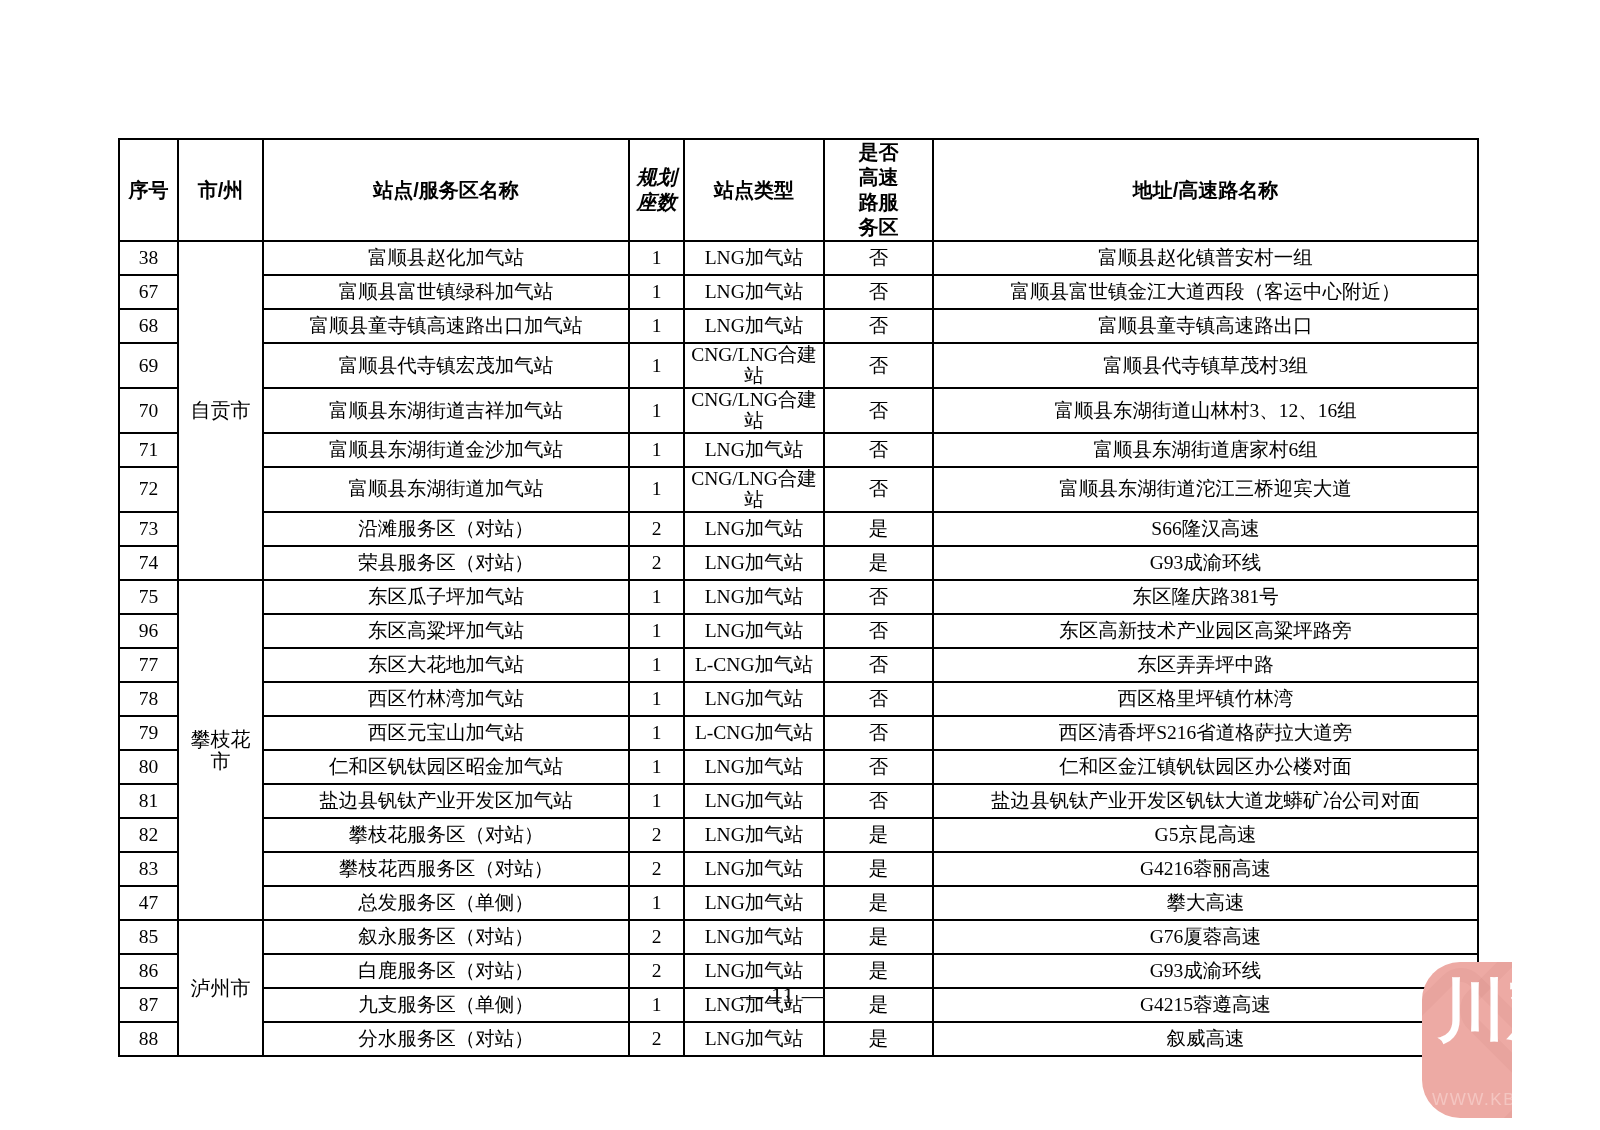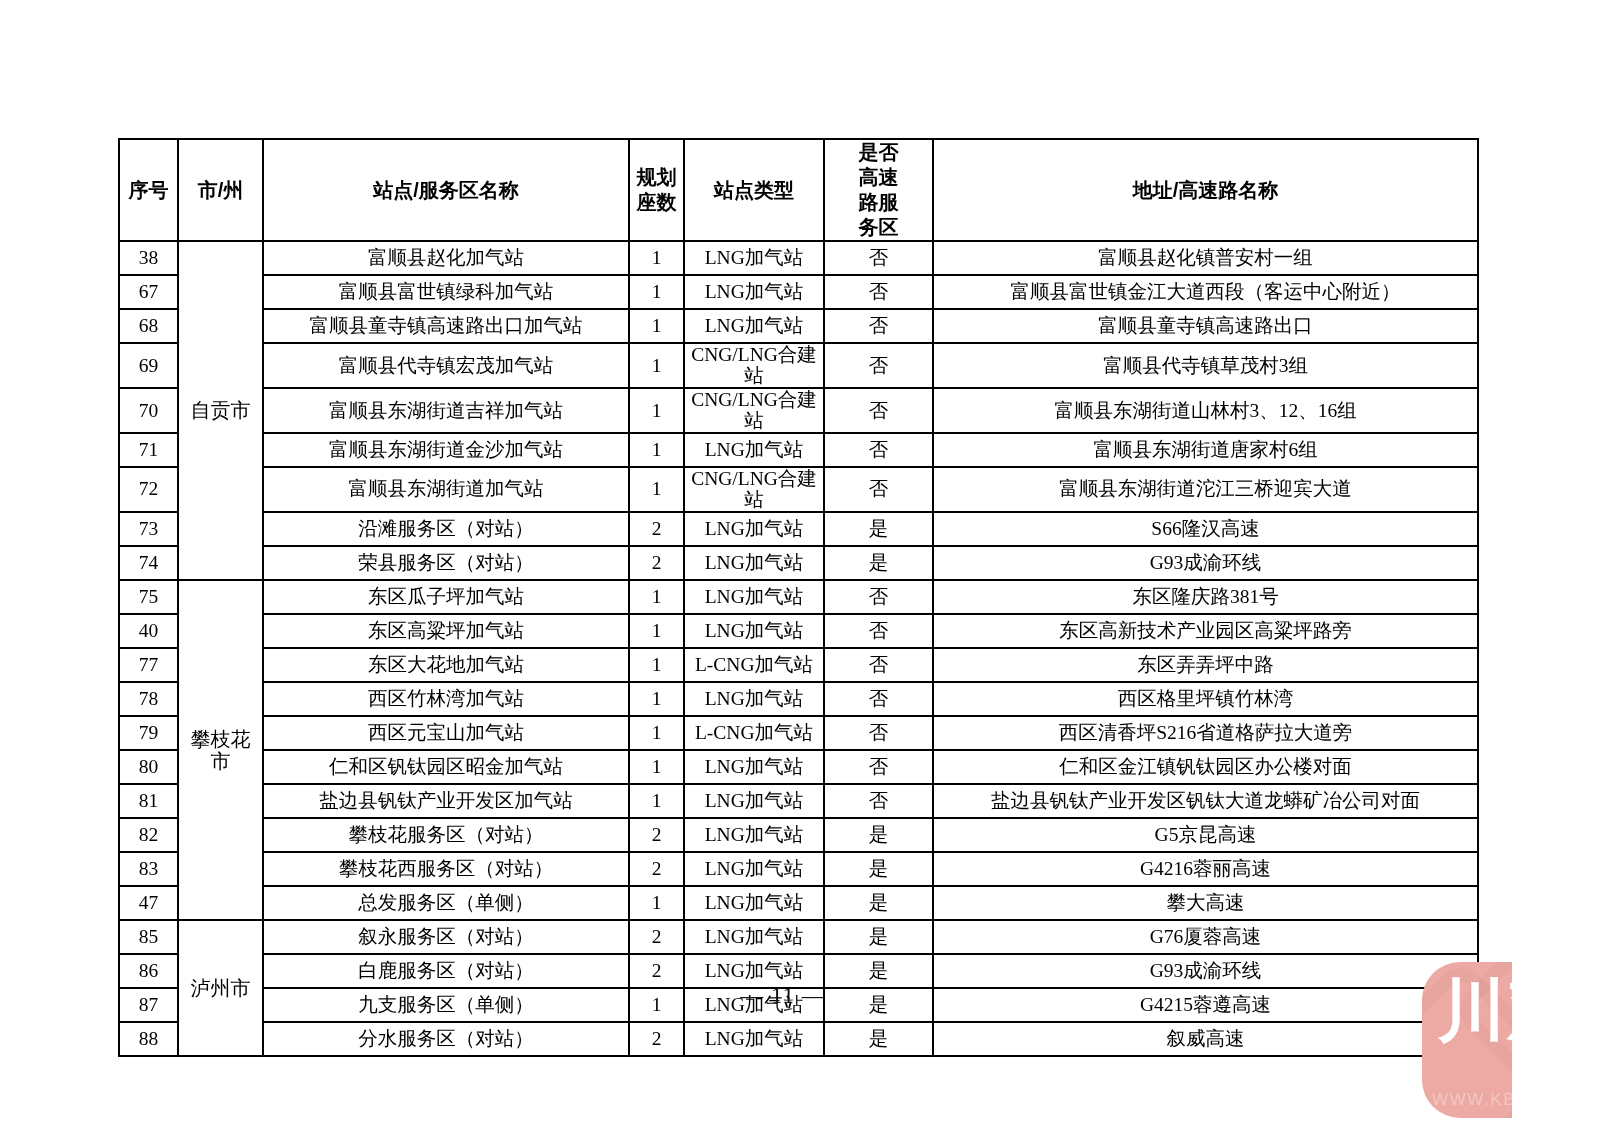--- a/index.html
+++ b/index.html
@@ -14,21 +14,21 @@
   }
   .station-table th, .station-table td {
     border:2px solid #000; text-align:center; vertical-align:middle;
     overflow:hidden; padding:0 2px;
   }
   .station-table th {
     height:52px; font-size:20px; font-weight:bold; line-height:1.25;
     font-family:"Liberation Sans","DejaVu Sans",sans-serif;
   }
   .station-table th.h-highway { padding:0 28px; }
-  .station-table th.h-seats   { padding:0 6px; }
+  .station-table th.h-seats   { padding:0 6px;font-style:italic; }
   .station-table td { height:34px; font-size:19.5px; line-height:1.1; }
   .station-table td.col-city { font-size:20px; }
 
   .page-number {
     position:absolute; left:118px; top:983px; width:1330px;
     text-align:center; font-size:23px; letter-spacing:1px; color:#111;
   }
 
   .wm { position:absolute; left:1406px; top:962px; width:194px; height:168px; }
   .wm-logo {
@@ -163,21 +163,21 @@
         <tr>
           <td class="col-no">75</td>
           <td class="col-city" rowspan="10">攀枝花市</td>
           <td class="col-name">东区瓜子坪加气站</td>
           <td class="col-seats">1</td>
           <td class="col-type">LNG加气站</td>
           <td class="col-highway">否</td>
           <td class="col-address">东区隆庆路381号</td>
         </tr>
         <tr>
-          <td class="col-no">40</td>
+          <td class="col-no">96</td>
           <td class="col-name">东区高粱坪加气站</td>
           <td class="col-seats">1</td>
           <td class="col-type">LNG加气站</td>
           <td class="col-highway">否</td>
           <td class="col-address">东区高新技术产业园区高粱坪路旁</td>
         </tr>
         <tr>
           <td class="col-no">77</td>
           <td class="col-name">东区大花地加气站</td>
           <td class="col-seats">1</td>

